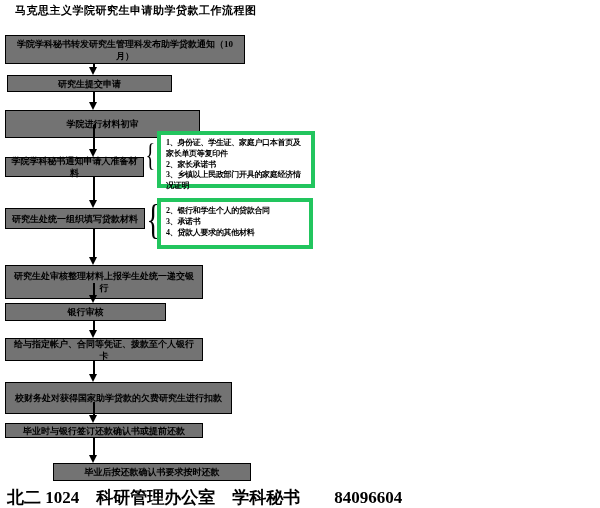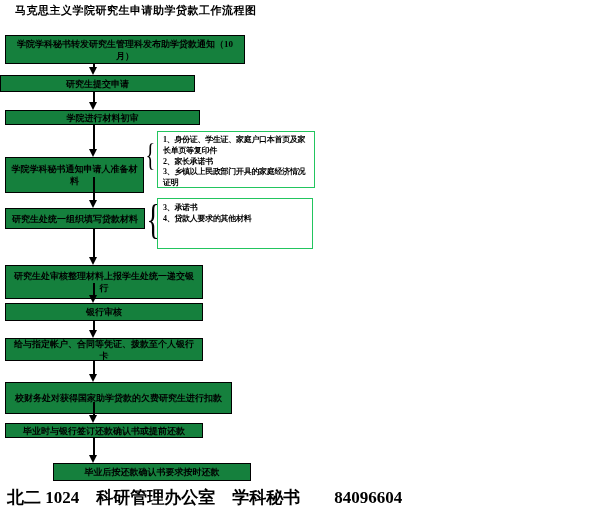--- a/index.html
+++ b/index.html
@@ -18,33 +18,33 @@
   .title {
     position: absolute;
     left: 15px; top: 3px;
     font-size: 11px; font-weight: bold;
     letter-spacing: 0.5px;
     white-space: nowrap;
   }
   .box {
     position: absolute;
     border: 1px solid #000;
-    background: #15803d;
+    background: #737373;
     display: flex;
     align-items: center;
     justify-content: center;
     text-align: center;
     font-size: 9px; font-weight: bold;
     line-height: 12px;
     word-break: break-all;
     padding: 1px 5px;
   }
   .side-box {
     position: absolute;
-    border: 1px solid #22c55e;
+    border: 4px solid #22c55e;
     background: #fff;
     font-size: 8px; font-weight: bold;
     letter-spacing: -0.3px;
     padding: 3px 4px 0 5px;
     word-break: break-all;
   }
   .side-box .side-line { line-height: 10.8px; }
   .side-box.s2 .side-line { line-height: 11.2px; }
   .arrow { position: absolute; left: 89px; width: 9px; }
   .arrow .shaft {
@@ -76,26 +76,26 @@
   }
 </style>
 </head>
 <body>
 
 <div class="canvas">
 
   <div class="title">马克思主义学院研究生申请助学贷款工作流程图</div>
 
   <div class="box" style="left:5px; top:35px; width:240px; height:29px; padding:1px 6px;">学院学科秘书转发研究生管理科发布助学贷款通知（10月）</div>
-  <div class="box" style="left:0; top:75px; width:195px; height:17px;">研究生提交申请</div>
-  <div class="box" style="left:5px; top:110px; width:195px; height:15px;">学院进行材料初审</div>
-  <div class="box" style="left:5px; top:157px; width:139px; height:36px;text-align:center;">学院学科秘书通知申请人准备材料</div>
+  <div class="box" style="left:7px; top:75px; width:165px; height:17px;">研究生提交申请</div>
+  <div class="box" style="left:5px; top:110px; width:195px; height:28px;">学院进行材料初审</div>
+  <div class="box" style="left:5px; top:157px; width:139px; height:20px;text-align:center;">学院学科秘书通知申请人准备材料</div>
   <div class="box" style="left:5px; top:208px; width:140px; height:21px;">研究生处统一组织填写贷款材料</div>
   <div class="box" style="left:5px; top:265px; width:198px; height:34px;">研究生处审核整理材料上报学生处统一递交银行</div>
-  <div class="box" style="left:5px; top:303px; width:198px; height:18px;">银行审核</div>
+  <div class="box" style="left:5px; top:303px; width:161px; height:18px;">银行审核</div>
   <div class="box" style="left:5px; top:338px; width:198px; height:23px;">给与指定帐户、合同等凭证、拨款至个人银行卡</div>
   <div class="box" style="left:5px; top:382px; width:227px; height:32px;">校财务处对获得国家助学贷款的欠费研究生进行扣款</div>
   <div class="box" style="left:5px; top:423px; width:198px; height:15px;">毕业时与银行签订还款确认书或提前还款</div>
   <div class="box" style="left:5px; top:463px; width:198px; height:18px;margin-left:48px;">毕业后按还款确认书要求按时还款</div>
 
   <div class="arrow" style="top:63px; height:12px;">
       <div class="shaft"></div>
       <div class="head"></div>
     </div>
   <div class="arrow" style="top:92px; height:18px;">
@@ -137,19 +137,20 @@
 
   <div class="brace b1">{</div>
   <div class="brace b2">{</div>
 
   <div class="side-box s1" style="left:157px; top:131px; width:158px; height:57px;">
     <div class="side-line">1、身份证、学生证、家庭户口本首页及家长单页等复印件</div>
     <div class="side-line">2、家长承诺书</div>
     <div class="side-line">3、乡镇以上民政部门开具的家庭经济情况证明</div>
   </div>
   <div class="side-box s2" style="left:157px; top:198px; width:156px; height:51px;">
+    <div class="side-line">2、银行和学生个人的贷款合同</div>
     <div class="side-line">3、承诺书</div>
     <div class="side-line">4、贷款人要求的其他材料</div>
   </div>
 
   <div class="footer">北二 1024　科研管理办公室　学科秘书　　84096604</div>
 
 </div>
 
 </body></html>

